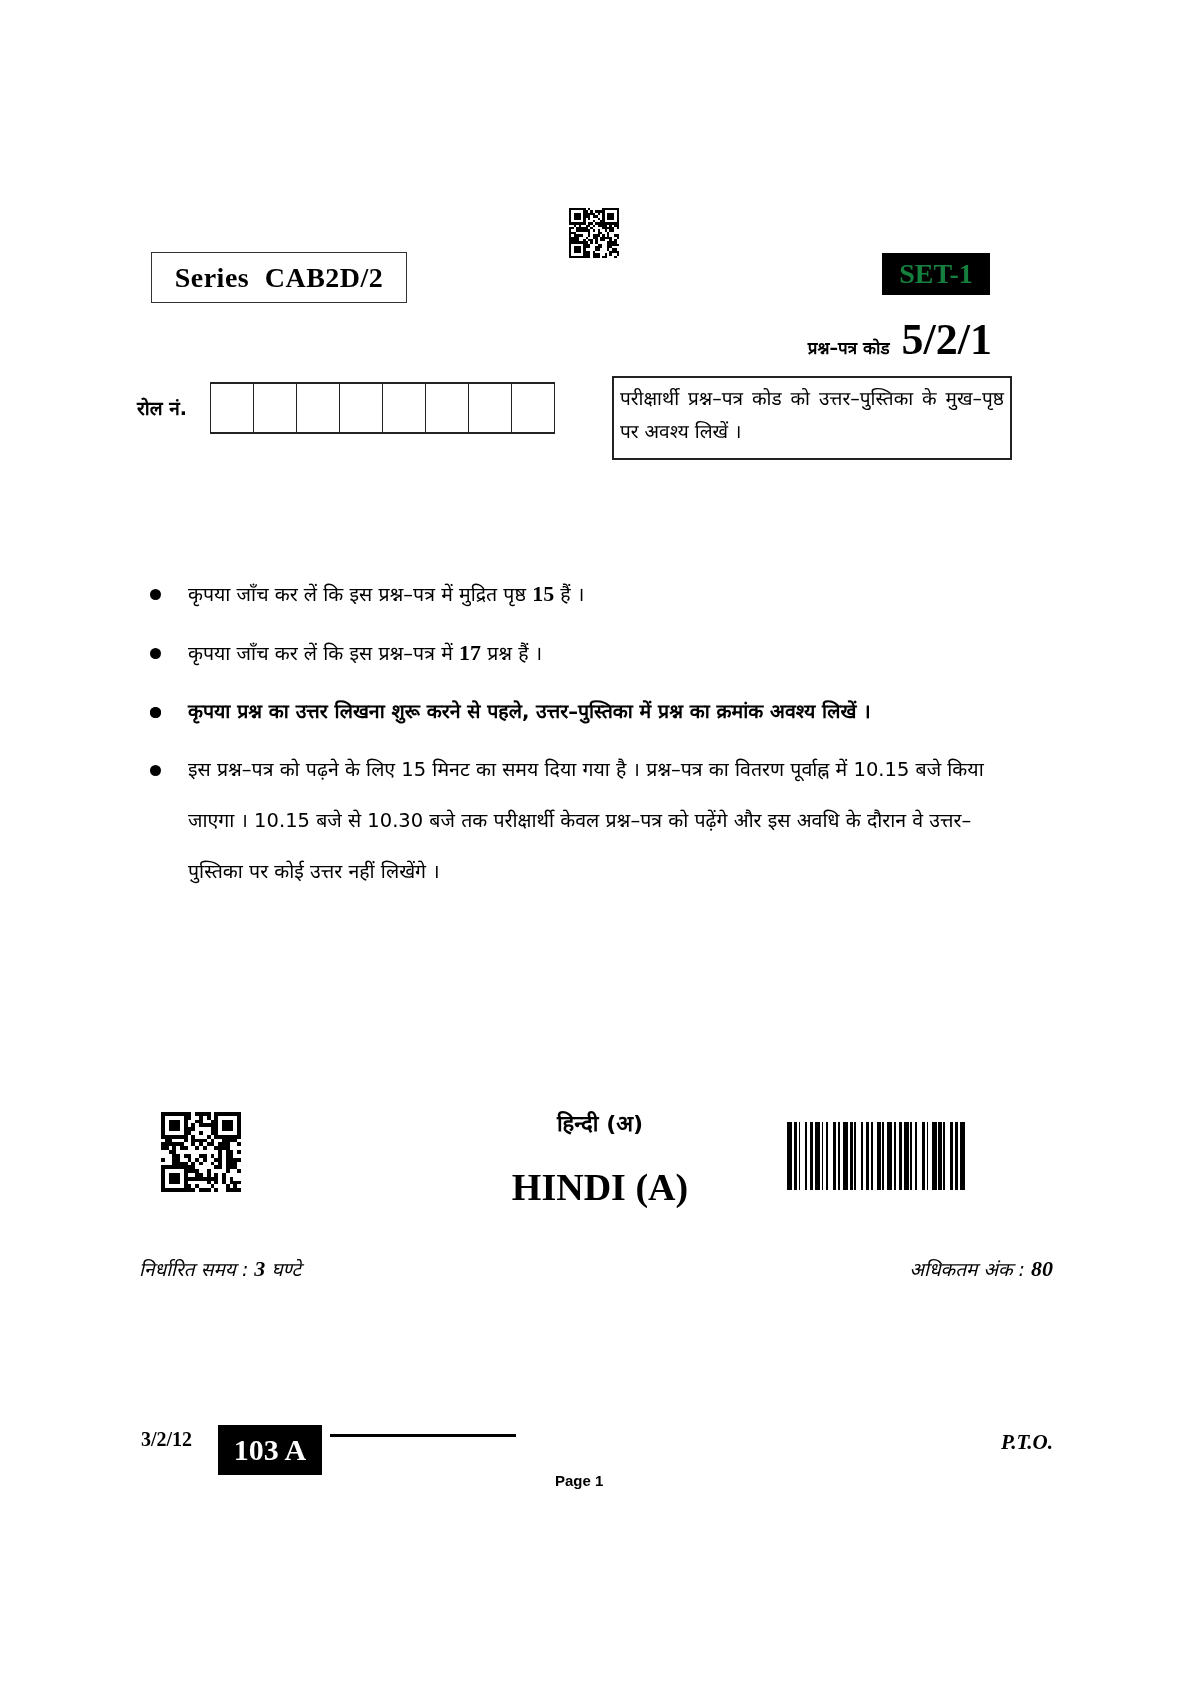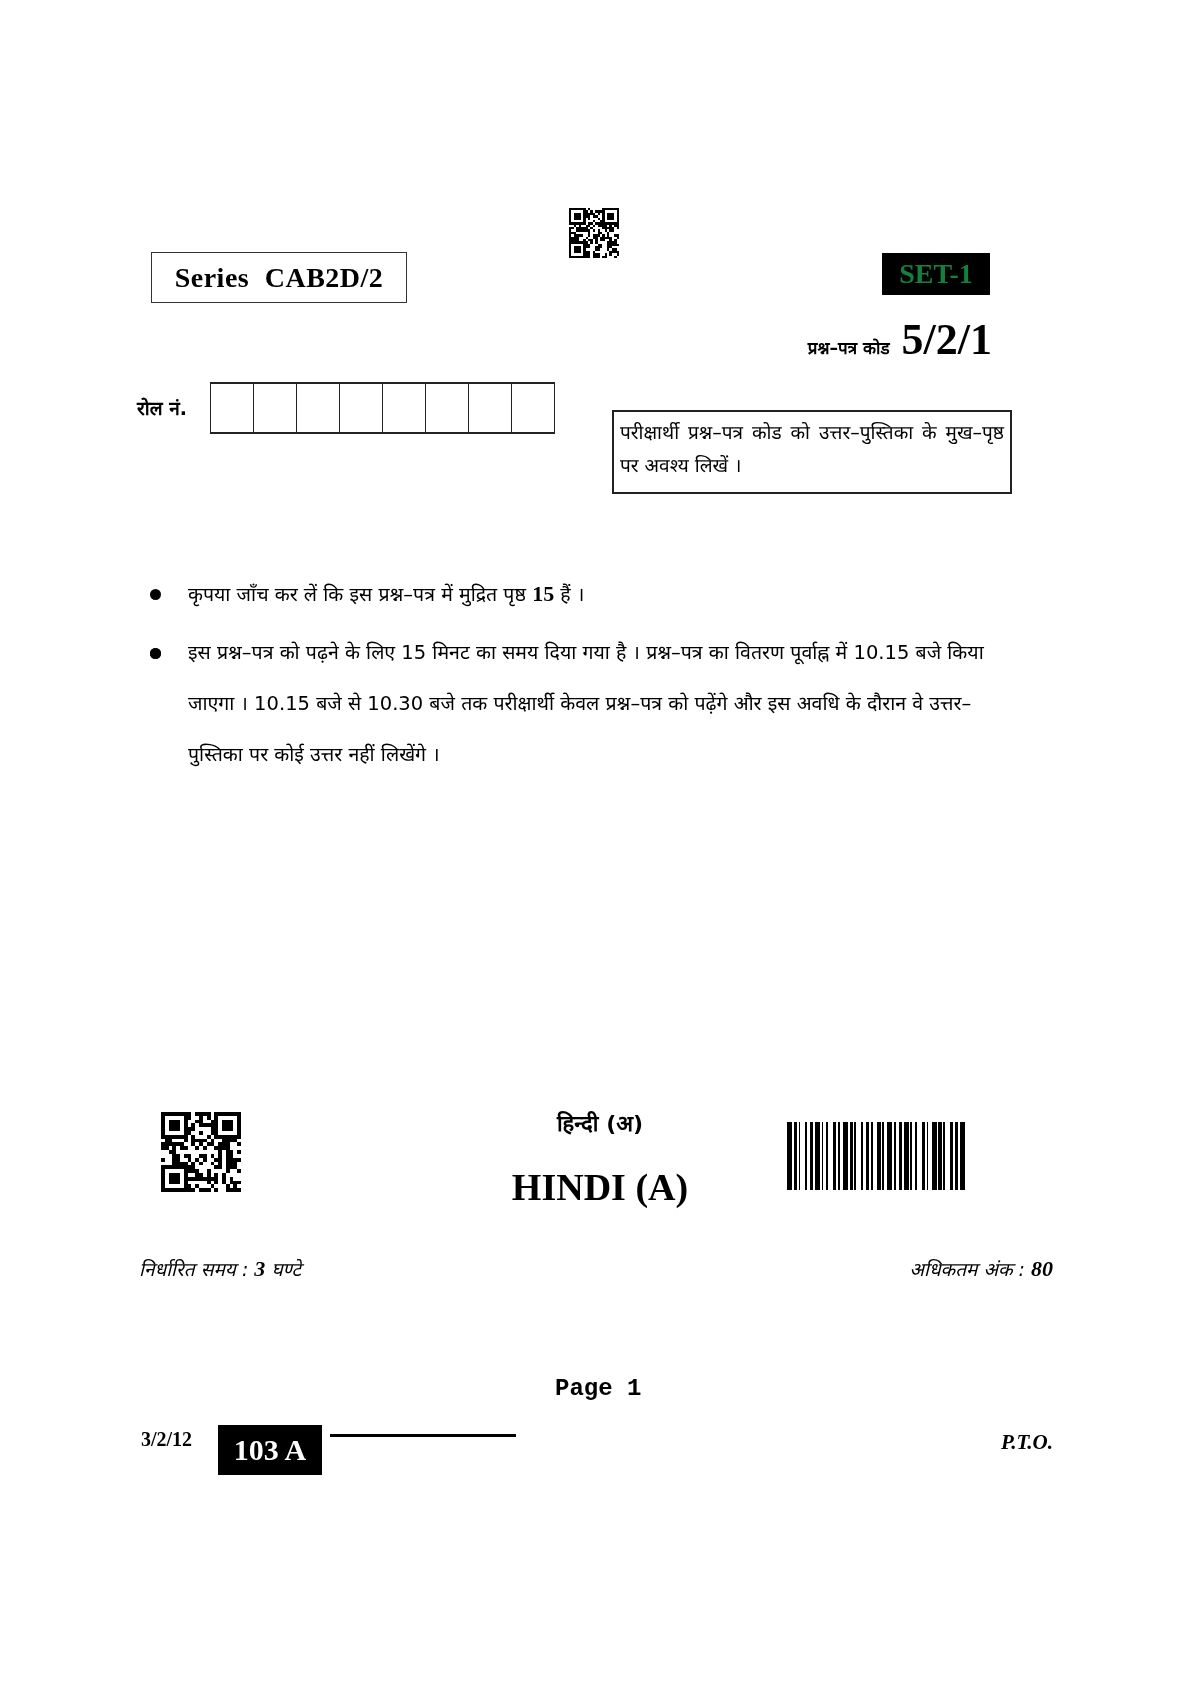--- a/index.html
+++ b/index.html
@@ -18,21 +18,21 @@
                display:flex; align-items:center; justify-content:center; }
   .code-line { right:198px; top:314px; display:flex; align-items:baseline; gap:12px; }
   .code-label { font-family:"DejaVu Sans", sans-serif; font-weight:bold; font-size:17px; }
   .code-value { font-family:"Liberation Serif", serif; font-weight:bold; font-size:44px; }
 
   .roll-label { left:137px; top:395px; font-family:"DejaVu Sans", sans-serif; font-weight:bold; font-size:19px; }
   .roll-boxes { left:210px; top:382px; display:flex; border-top:2px solid #222; border-bottom:2px solid #222; border-left:1.5px solid #222; }
   .roll-boxes span { width:42px; height:48px; border-right:1.5px solid #222; display:block; }
 
   .instr-box { left:612px; top:376px; width:400px; height:84px; border:2px solid #222; box-sizing:border-box;
-               padding:4px 6px; font-family:"DejaVu Sans", sans-serif; font-size:19px; line-height:33px; text-align:justify;margin-top:34px; }
+               padding:4px 6px; font-family:"DejaVu Sans", sans-serif; font-size:19px; line-height:33px; text-align:justify; }
 
   .bullets { left:148px; top:568px; width:860px; list-style:none; margin:0; padding:0;
              font-family:"DejaVu Sans", sans-serif; font-size:19.5px; }
   .bullets li { position:relative; padding-left:40px; line-height:51px; margin-bottom:7px; }
   .bullets li .dot { position:absolute; left:2px; top:21px; width:11px; height:11px; border-radius:50%; background:#000; }
   .bullets li.bold { font-weight:bold; }
   .bullets b { font-family:"Liberation Serif", serif; font-size:22px; }
 
   .subj-hi { left:0; width:1190px; top:1107px; text-align:center; font-family:"DejaVu Sans", sans-serif; font-weight:bold; font-size:22px; padding-left:10px; box-sizing:border-box; }
   .subj-en { left:0; width:1190px; top:1165px; text-align:center; font-family:"Liberation Serif", serif; font-weight:bold; font-size:38px; padding-left:10px; box-sizing:border-box; }
@@ -42,21 +42,21 @@
 
   .time-line { left:139px; top:1256px; font-family:"DejaVu Sans", sans-serif; font-style:italic; font-size:19px; }
   .marks-line { right:137px; top:1256px; font-family:"DejaVu Sans", sans-serif; font-style:italic; font-size:19px; }
   .time-line b, .marks-line b { font-family:"Liberation Serif", serif; font-size:22px; }
 
   .foot-code { left:141px; top:1428px; font-family:"Liberation Serif", serif; font-weight:bold; font-size:20px; }
   .foot-badge { left:218px; top:1425px; width:55px; height:50px; width:104px; background:#000; color:#fff;
                 font-family:"Liberation Serif", serif; font-weight:bold; font-size:30px;
                 display:flex; align-items:center; justify-content:center; }
   .foot-rule { left:330px; top:1434px; width:186px; height:3px; background:#000; }
-  .foot-page { left:555px; top:1375px; font-family:Liberation Mono, monospace; font-weight:bold; font-size:24px; }
+  .foot-page { left:555px; top:1472px; font-family:Liberation Sans, sans-serif; font-weight:bold; font-size:15px; }
   .foot-pto { right:137px; top:1430px; font-family:"Liberation Serif", serif; font-weight:bold; font-style:italic; font-size:21px; }
 </style>
 </head>
 <body>
 
 <div class="abs qr" id="qr-top" style="left: 569px; top: 208px; width: 50px; height: 50px; grid-template-columns: repeat(21, 1fr); grid-template-rows: repeat(21, 1fr);">
     <span class="b"></span>
     <span class="b"></span>
     <span class="b"></span>
     <span class="b"></span>
@@ -516,21 +516,23 @@
     <span></span>
     <span></span>
     <span></span>
     <span></span>
   </div>
 
 <div class="abs instr-box">परीक्षार्थी प्रश्न–पत्र कोड को उत्तर–पुस्तिका के मुख–पृष्ठ पर अवश्य लिखें ।</div>
 
 <ul class="abs bullets" id="bullets">
     <li><span class="dot"></span><span>कृपया जाँच कर लें कि इस प्रश्न–पत्र में मुद्रित पृष्ठ </span><b>15</b><span> हैं ।</span></li>
+    <li><span class="dot"></span><span>कृपया जाँच कर लें कि इस प्रश्न–पत्र में </span><b>17</b><span> प्रश्न हैं ।</span></li>
     <li><span class="dot"></span></li>
+    <li class="bold"><span class="dot"></span><span>कृपया प्रश्न का उत्तर लिखना शुरू करने से पहले, उत्तर–पुस्तिका में प्रश्न का क्रमांक अवश्य लिखें ।</span></li>
     <li><span class="dot"></span><span>इस प्रश्न–पत्र को पढ़ने के लिए 15 मिनट का समय दिया गया है । प्रश्न–पत्र का वितरण पूर्वाह्न में 10.15 बजे किया जाएगा । 10.15 बजे से 10.30 बजे तक परीक्षार्थी केवल प्रश्न–पत्र को पढ़ेंगे और इस अवधि के दौरान वे उत्तर–पुस्तिका पर कोई उत्तर नहीं लिखेंगे ।</span></li>
   </ul>
 
 <div class="abs qr" id="qr-bottom" style="left: 161px; top: 1112px; width: 80px; height: 80px; grid-template-columns: repeat(21, 1fr); grid-template-rows: repeat(21, 1fr);">
     <span class="b"></span>
     <span class="b"></span>
     <span class="b"></span>
     <span class="b"></span>
     <span class="b"></span>
     <span class="b"></span>

